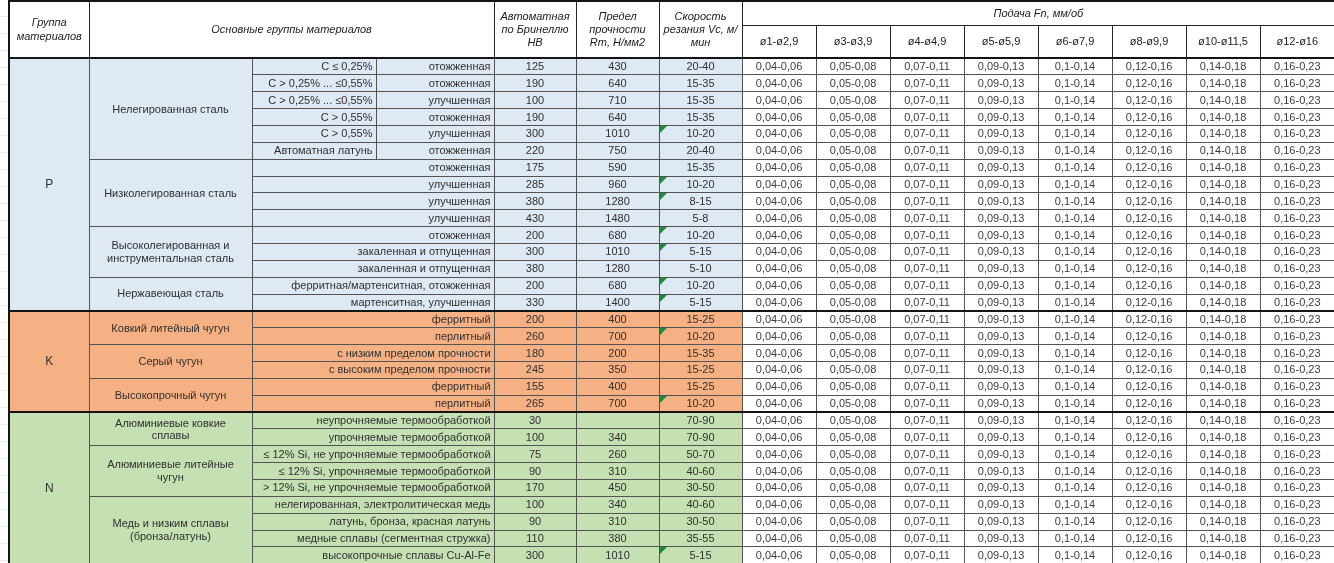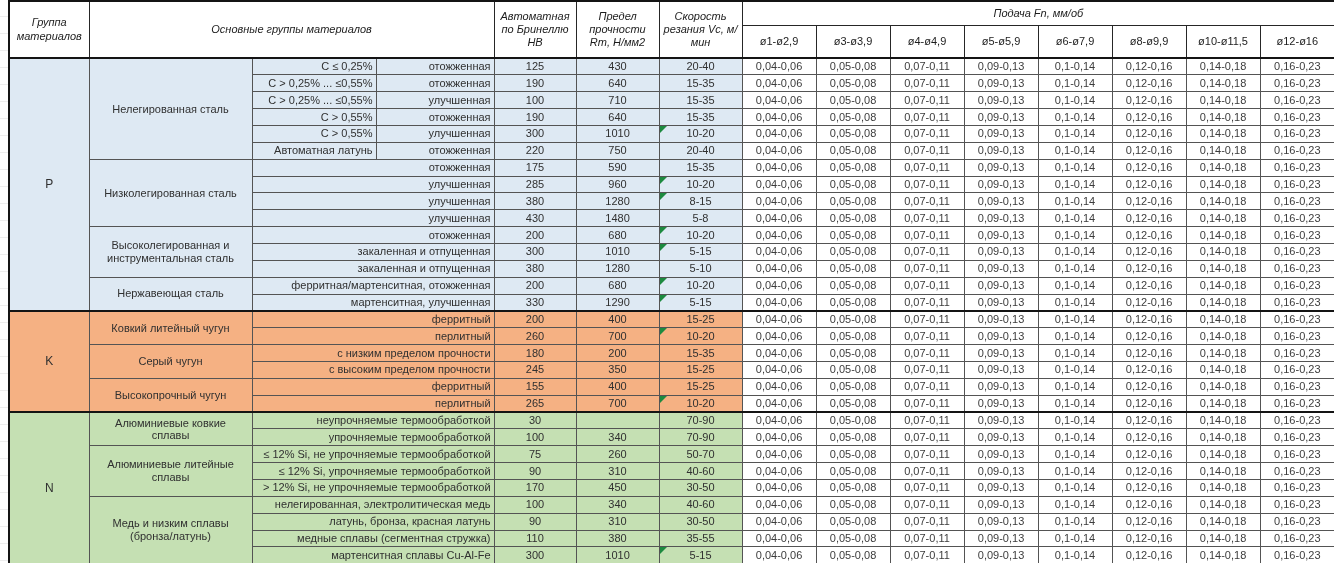--- a/index.html
+++ b/index.html
@@ -302,21 +302,21 @@
         <td class="feed-cell">0,07-0,11</td>
         <td class="feed-cell">0,09-0,13</td>
         <td class="feed-cell">0,1-0,14</td>
         <td class="feed-cell">0,12-0,16</td>
         <td class="feed-cell">0,14-0,18</td>
         <td class="feed-cell">0,16-0,23</td>
       </tr>
       <tr style="--bg: #dee9f3;">
         <td class="bgc left" colspan="2">мартенситная, улучшенная</td>
         <td class="bgc center">330</td>
-        <td class="bgc center">1290</td>
+        <td class="bgc center">1400</td>
         <td class="bgc center vc-cell">5-15<span class="flag-tri"></span></td>
         <td class="feed-cell">0,04-0,06</td>
         <td class="feed-cell">0,05-0,08</td>
         <td class="feed-cell">0,07-0,11</td>
         <td class="feed-cell">0,09-0,13</td>
         <td class="feed-cell">0,1-0,14</td>
         <td class="feed-cell">0,12-0,16</td>
         <td class="feed-cell">0,14-0,18</td>
         <td class="feed-cell">0,16-0,23</td>
       </tr>
@@ -432,21 +432,21 @@
         <td class="feed-cell">0,04-0,06</td>
         <td class="feed-cell">0,05-0,08</td>
         <td class="feed-cell">0,07-0,11</td>
         <td class="feed-cell">0,09-0,13</td>
         <td class="feed-cell">0,1-0,14</td>
         <td class="feed-cell">0,12-0,16</td>
         <td class="feed-cell">0,14-0,18</td>
         <td class="feed-cell">0,16-0,23</td>
       </tr>
       <tr class="subgroup-start" style="--bg: #c5e0b3;">
-        <td class="bgc subgroup-cell" rowspan="3">Алюминиевые литейные сплавы</td>
+        <td class="bgc subgroup-cell" rowspan="3">Алюминиевые литейные чугун</td>
         <td class="bgc left" colspan="2">≤ 12% Si, не упрочняемые термообработкой</td>
         <td class="bgc center">75</td>
         <td class="bgc center">260</td>
         <td class="bgc center vc-cell">50-70</td>
         <td class="feed-cell">0,04-0,06</td>
         <td class="feed-cell">0,05-0,08</td>
         <td class="feed-cell">0,07-0,11</td>
         <td class="feed-cell">0,09-0,13</td>
         <td class="feed-cell">0,1-0,14</td>
         <td class="feed-cell">0,12-0,16</td>
@@ -518,21 +518,21 @@
         <td class="feed-cell">0,04-0,06</td>
         <td class="feed-cell">0,05-0,08</td>
         <td class="feed-cell">0,07-0,11</td>
         <td class="feed-cell">0,09-0,13</td>
         <td class="feed-cell">0,1-0,14</td>
         <td class="feed-cell">0,12-0,16</td>
         <td class="feed-cell">0,14-0,18</td>
         <td class="feed-cell">0,16-0,23</td>
       </tr>
       <tr style="--bg: #c5e0b3;">
-        <td class="bgc left" colspan="2">мартенситная сплавы Cu-Al-Fe</td>
+        <td class="bgc left" colspan="2">высокопрочные сплавы Cu-Al-Fe</td>
         <td class="bgc center">300</td>
         <td class="bgc center">1010</td>
         <td class="bgc center vc-cell">5-15<span class="flag-tri"></span></td>
         <td class="feed-cell">0,04-0,06</td>
         <td class="feed-cell">0,05-0,08</td>
         <td class="feed-cell">0,07-0,11</td>
         <td class="feed-cell">0,09-0,13</td>
         <td class="feed-cell">0,1-0,14</td>
         <td class="feed-cell">0,12-0,16</td>
         <td class="feed-cell">0,14-0,18</td>

